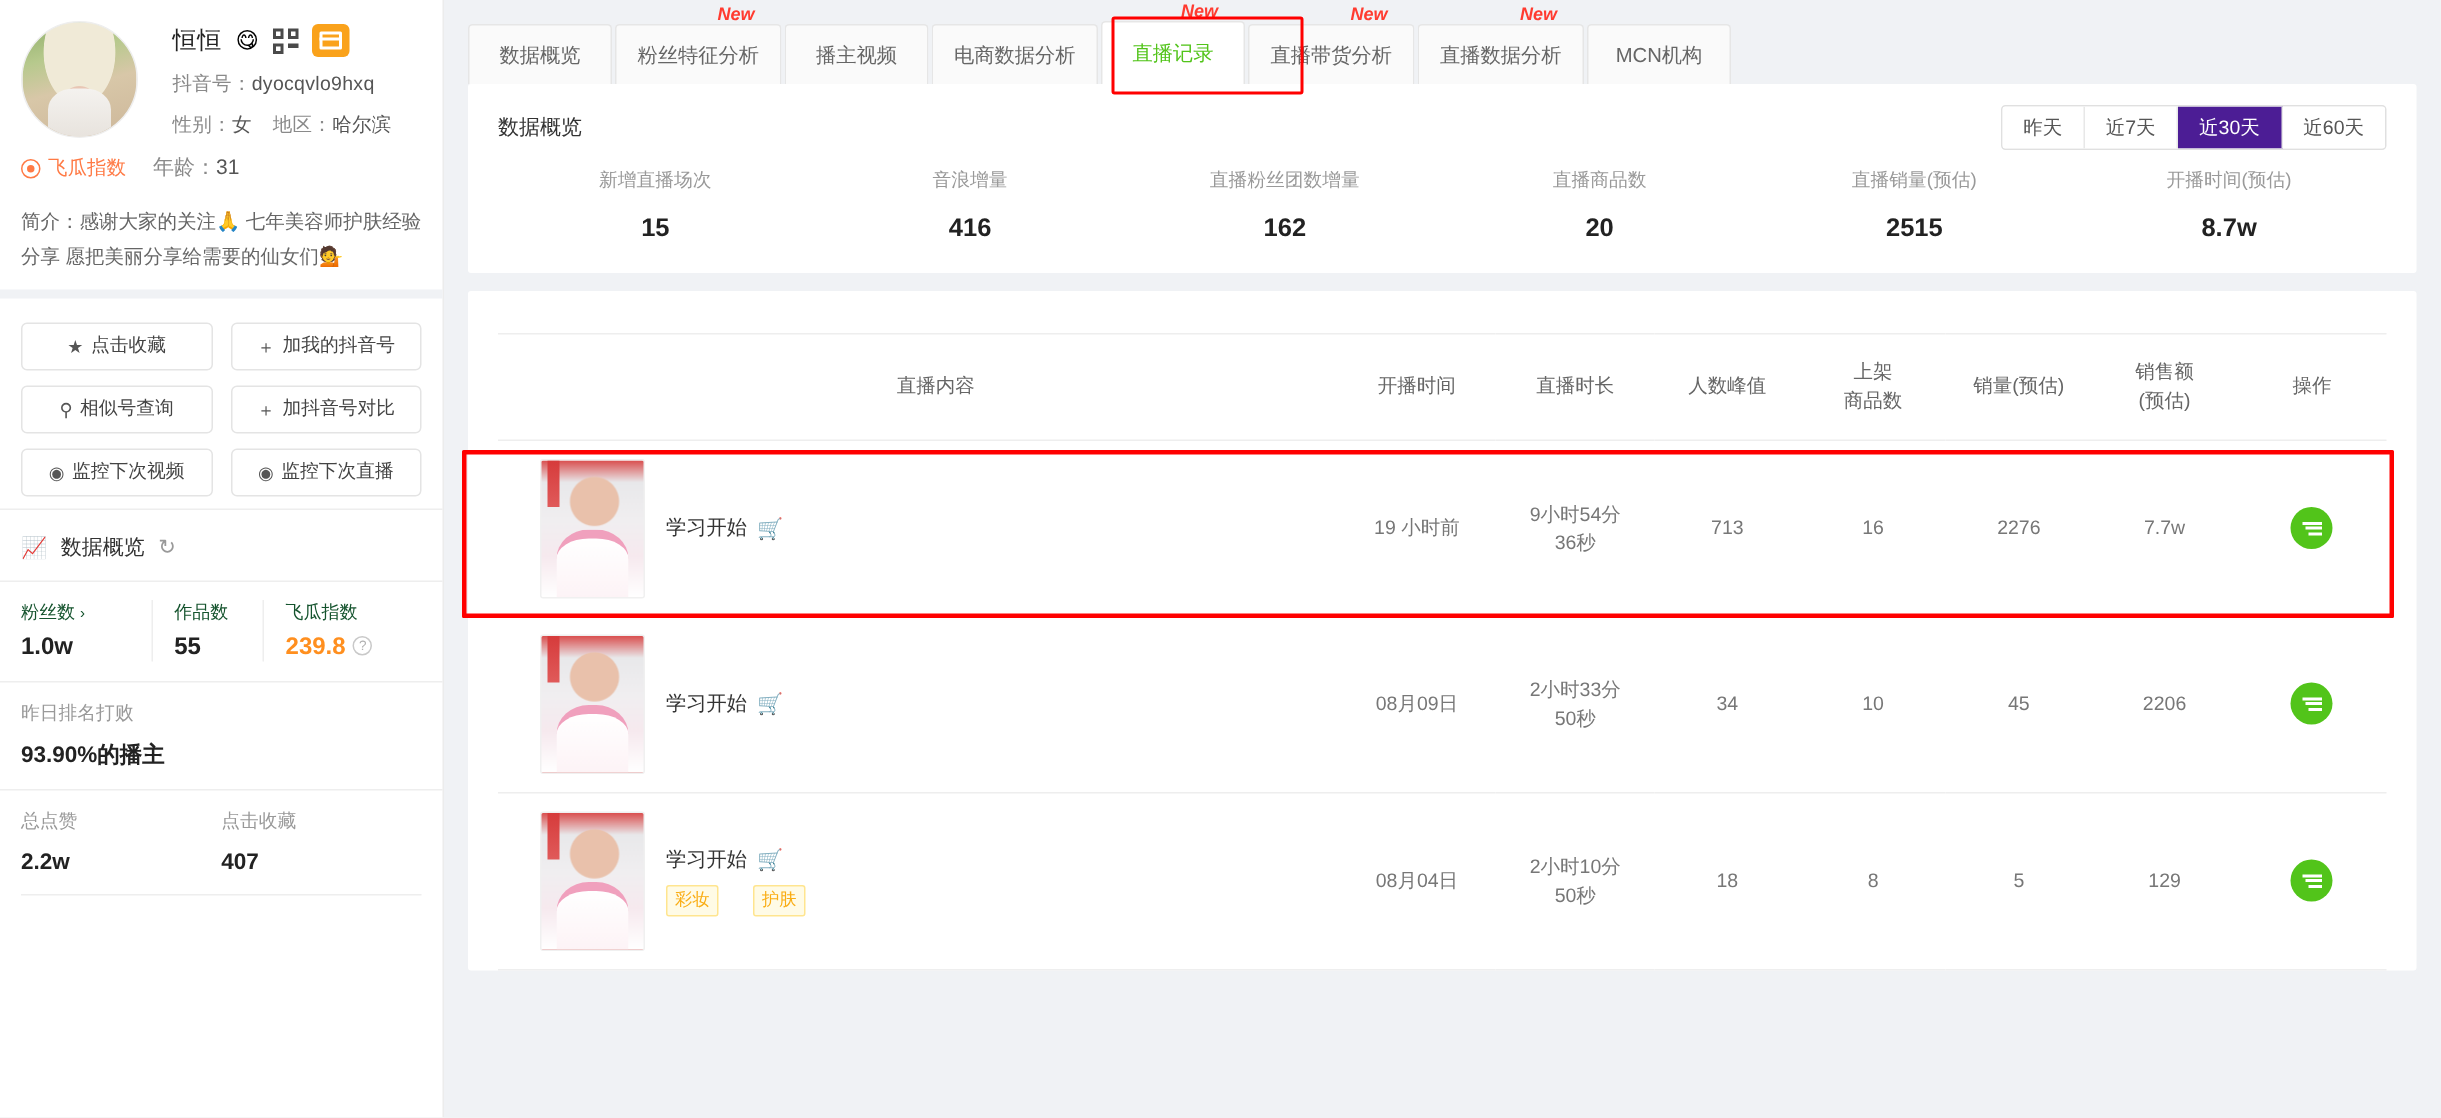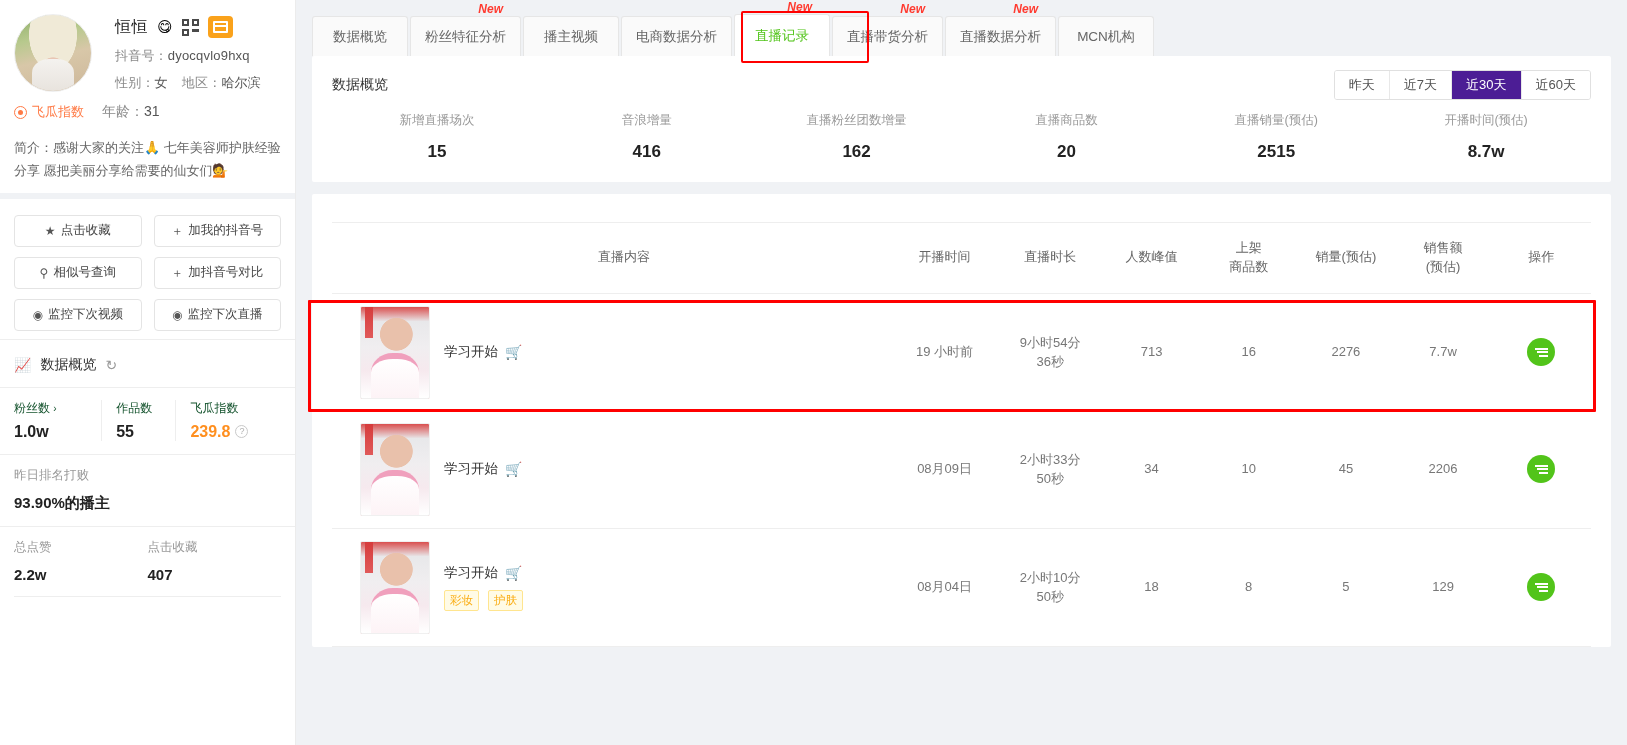--- a/index.html
+++ b/index.html
@@ -195,21 +195,21 @@
   }
   .thumb::after {
     content:""; position:absolute; left:14%; bottom:0; width:72%; height:42%;
     background: linear-gradient(180deg,#ffffff 0%,#fdf3f6 100%);
     border-top: 6px solid #f0a0bd; border-radius: 44% 44% 0 0;
   }
   .title-wrap { min-width: 0; }
   .title-line { display: flex; align-items: center; gap: 7px; }
   .live-title { font-size: 13.5px; color: #333; }
   .cart-ic { font-size: 14px; color: #ff4d4f; line-height: 1; }
-  .tags { display: flex; gap: 9px; margin-top: 7px; }
+  .tags { display: flex; gap: 23px; margin-top: 7px; }
   .tag {
     font-size: 11.5px; color: #faad14; background: #fffbe6;
     border: 1px solid #ffe58f; border-radius: 2px; padding: 1px 5px; line-height: 1.5;
   }
   .op-btn {
     width: 28px; height: 28px; border-radius: 50%; background: #52c41a;
     display: inline-flex; align-items: center; justify-content: center;
     cursor: pointer;
   }
   .op-glyph {

